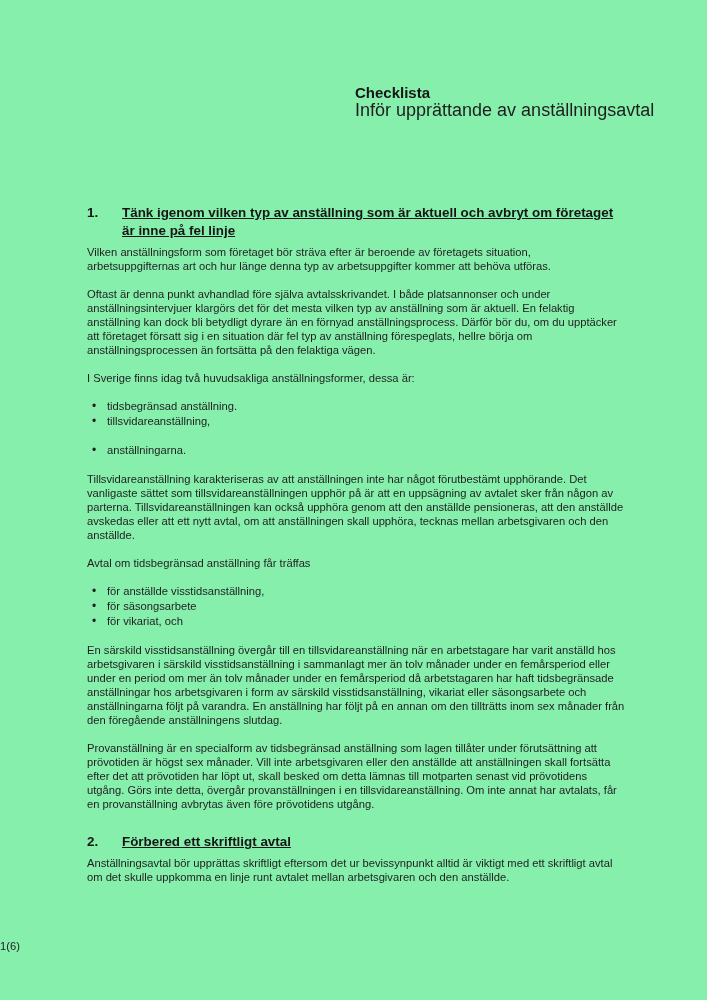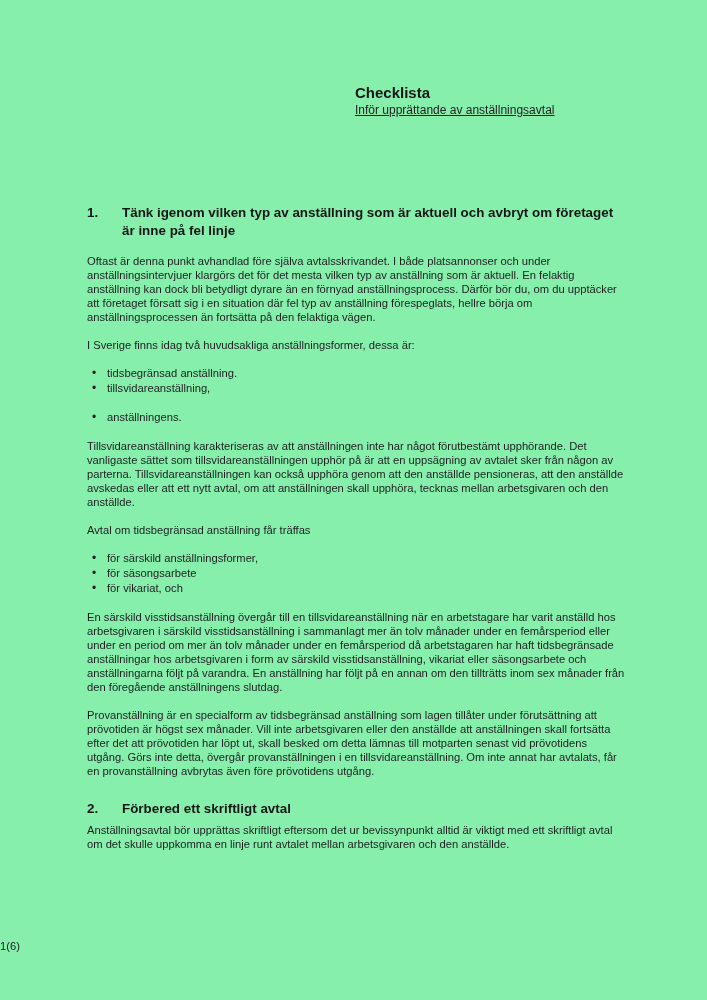--- a/index.html
+++ b/index.html
@@ -24,24 +24,23 @@
     top: 83px;
   }
   .doc-title {
     margin: 0;
     font-size: 15px;
     line-height: 19px;
     font-weight: bold;
     color: #161616;
   }
   .doc-subtitle {
-    font-size: 12px;
+    font-size: 18px;
     line-height: 16px;
     font-weight: normal;
-    text-decoration: underline;
   }
   .content {
     position: absolute;
     left: 87px;
     top: 204px;
     width: 538px;
     font-size: 11.2px;
     line-height: 14px;
   }
   .section-heading {
@@ -54,20 +53,21 @@
   }
   .section-heading.gap-before {
     margin-top: 22px;
   }
   .sec-num {
     flex: none;
     width: 35px;
   }
   .sec-title {
     flex: 1;
+    text-decoration: underline;
   }
   .content p {
     margin: 14px 0 0 0;
   }
   .content p.after-heading {
     margin-top: 5px;
   }
   .content ul {
     margin: 14px 0 0 0;
     padding: 0;
@@ -105,41 +105,42 @@
     <div class="doc-subtitle">Inför upprättande av anställningsavtal</div>
   </header>
 
   <main class="content">
 
     <div class="section-heading">
       <span class="sec-num">1.</span>
       <span class="sec-title">Tänk igenom vilken typ av anställning som är aktuell och avbryt om företaget är inne på fel linje</span>
     </div>
 
+    <p class="after-heading">Vilken anställningsform som företaget bör sträva efter är beroende av företagets situation, arbetsuppgifternas art och hur länge denna typ av arbetsuppgifter kommer att behöva utföras.</p>
 
     <p>Oftast är denna punkt avhandlad före själva avtalsskrivandet. I både platsannonser och under anställningsintervjuer klargörs det för det mesta vilken typ av anställning som är aktuell. En felaktig anställning kan dock bli betydligt dyrare än en förnyad anställningsprocess. Därför bör du, om du upptäcker att företaget försatt sig i en situation där fel typ av anställning förespeglats, hellre börja om anställningsprocessen än fortsätta på den felaktiga vägen.</p>
 
     <p>I Sverige finns idag två huvudsakliga anställningsformer, dessa är:</p>
 
     <ul>
       <li>tidsbegränsad anställning.</li>
       <li>tillsvidareanställning,</li>
     </ul>
 
 
     <ul>
-      <li>anställningens.</li>
+      <li>anställningarna.</li>
     </ul>
 
     <p>Tillsvidareanställning karakteriseras av att anställningen inte har något förutbestämt upphörande. Det vanligaste sättet som tillsvidareanställningen upphör på är att en uppsägning av avtalet sker från någon av parterna. Tillsvidareanställningen kan också upphöra genom att den anställde pensioneras, att den anställde avskedas eller att ett nytt avtal, om att anställningen skall upphöra, tecknas mellan arbetsgivaren och den anställde.</p>
 
     <p>Avtal om tidsbegränsad anställning får träffas</p>
 
     <ul>
-      <li>för särskild anställningsformer,</li>
+      <li>för anställde visstidsanställning,</li>
       <li>för säsongsarbete</li>
       <li>för vikariat, och</li>
     </ul>
 
     <p>En särskild visstidsanställning övergår till en tillsvidareanställning när en arbetstagare har varit anställd hos arbetsgivaren i särskild visstidsanställning i sammanlagt mer än tolv månader under en femårsperiod eller under en period om mer än tolv månader under en femårsperiod då arbetstagaren har haft tidsbegränsade anställningar hos arbetsgivaren i form av särskild visstidsanställning, vikariat eller säsongsarbete och anställningarna följt på varandra. En anställning har följt på en annan om den tillträtts inom sex månader från den föregående anställningens slutdag.</p>
 
     <p>Provanställning är en specialform av tidsbegränsad anställning som lagen tillåter under förutsättning att prövotiden är högst sex månader. Vill inte arbetsgivaren eller den anställde att anställningen skall fortsätta efter det att prövotiden har löpt ut, skall besked om detta lämnas till motparten senast vid prövotidens utgång. Görs inte detta, övergår provanställningen i en tillsvidareanställning. Om inte annat har avtalats, får en provanställning avbrytas även före prövotidens utgång.</p>
 
     <div class="section-heading gap-before">
       <span class="sec-num">2.</span>

